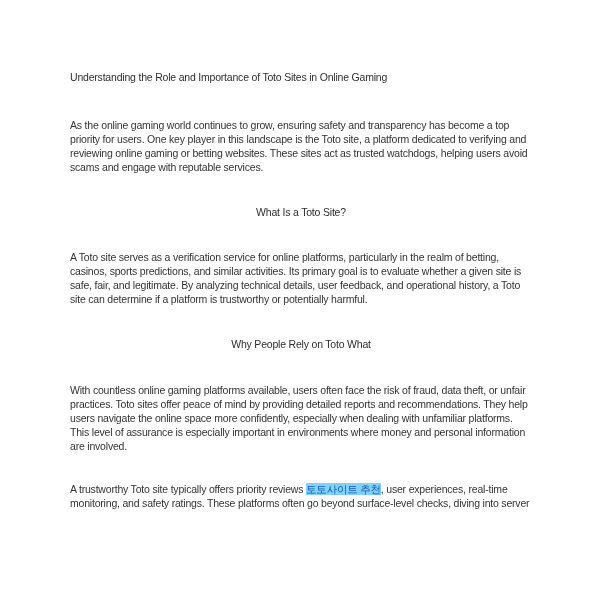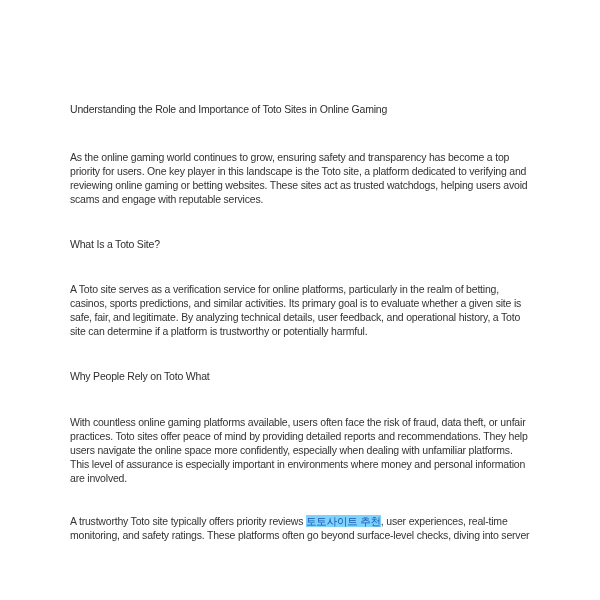--- a/index.html
+++ b/index.html
@@ -11,38 +11,39 @@
     width: 600px;
     height: 600px;
     overflow: hidden;
     font-family: "Liberation Sans", "DejaVu Sans", sans-serif;
     color: #303030;
   }
   .page {
     box-sizing: border-box;
     width: 600px;
     height: 600px;
-    padding: 100px 68px 0 70px;
+    padding: 68px 68px 0 70px;
     background: #ffffff;
   }
   .doc-title {
     font-size: 10.5px;
     letter-spacing: -0.2px;
     line-height: 18.5px;
     font-weight: 400;
     margin: 0 0 31px 0;
     color: #2e2e2e;
   }
   .doc-heading {
     font-size: 10.5px;
     letter-spacing: -0.2px;
     line-height: 18.5px;
     font-weight: 400;
     margin: 0 0 29px 0;
     color: #2e2e2e;
+    text-align: center;
   }
   .doc-paragraph {
     font-size: 10.5px;
     letter-spacing: -0.2px;
     line-height: 14px;
     margin: 0 0 29px 0;
     color: #333333;
   }
   .inline-link {
     color: #1a56b0;

